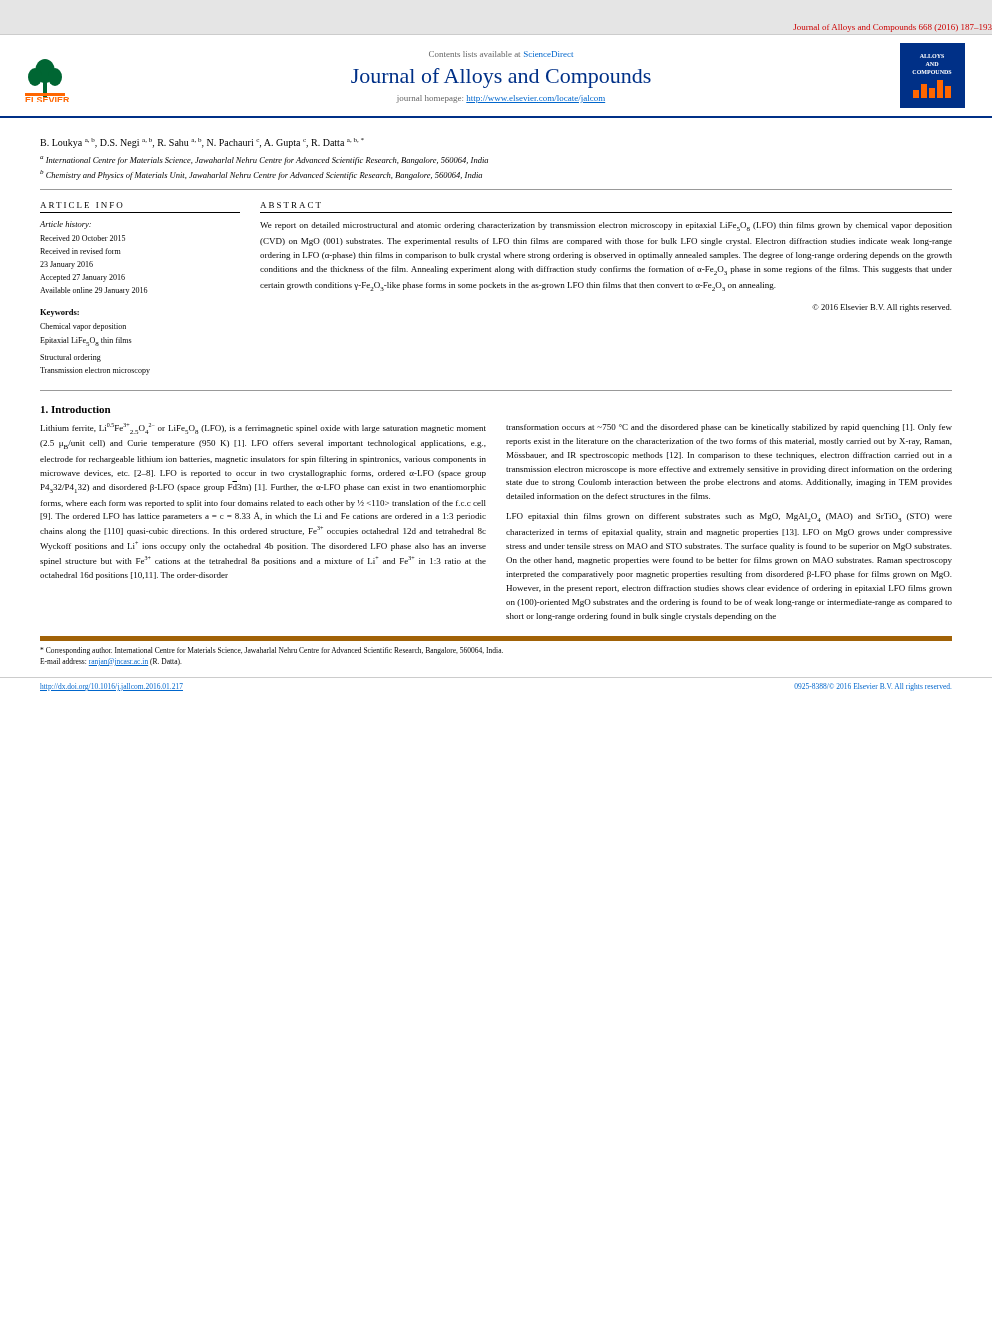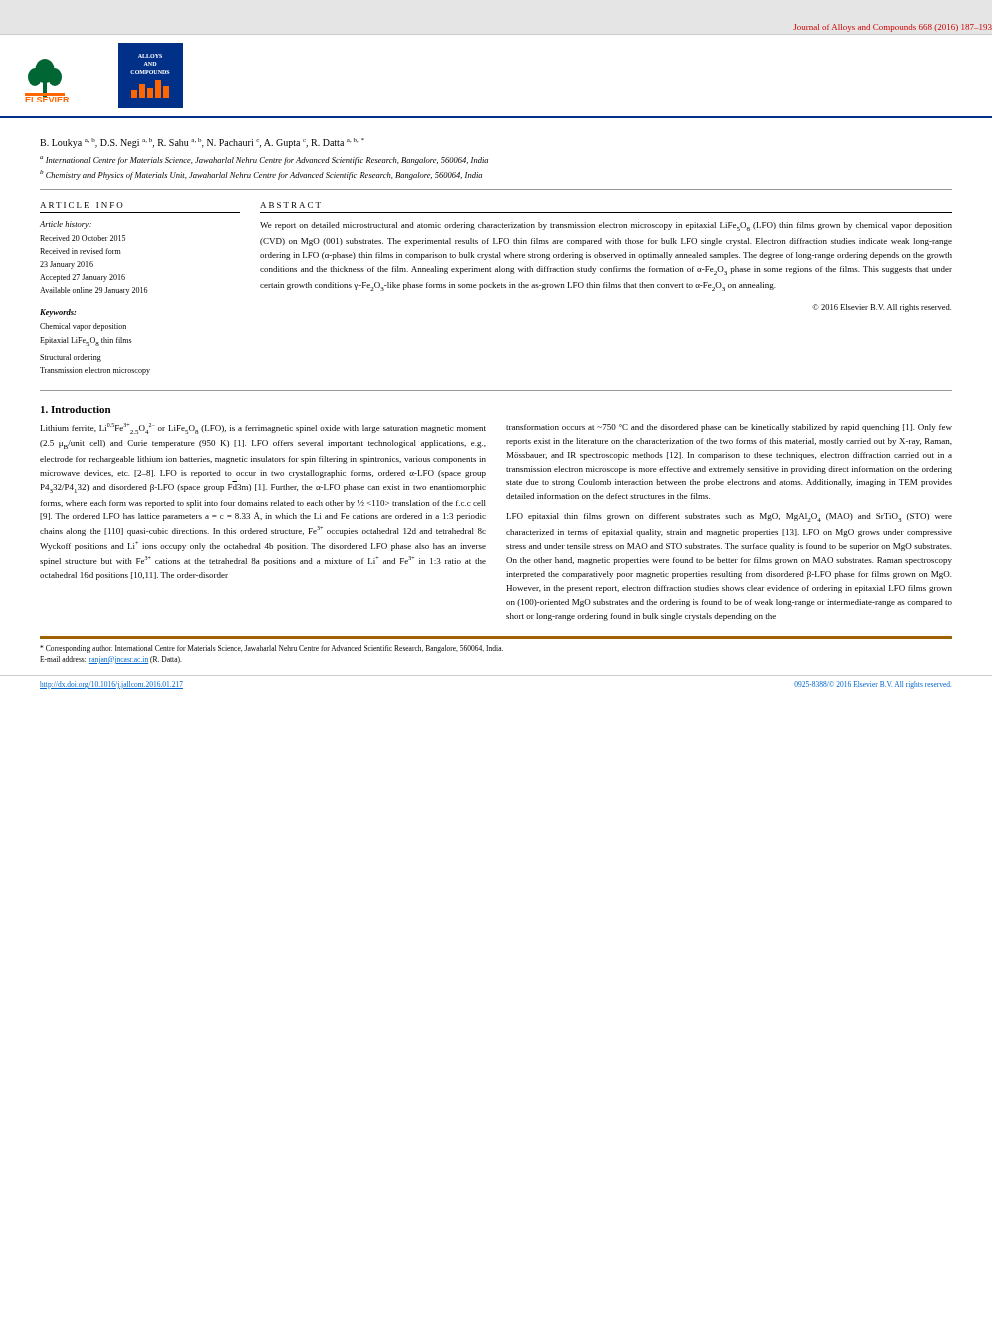--- a/index.html
+++ b/index.html
@@ -164,21 +164,20 @@
       font-size: 8px;
       line-height: 1.6;
       color: #000;
     }
 
     .keywords-block {
       margin-top: 8px;
     }
     .keywords-title {
       font-size: 8.5px;
-      font-style: italic;
       font-weight: bold;
       margin-bottom: 3px;
     }
     .keyword-item {
       font-size: 8px;
       line-height: 1.7;
     }
 
     .abstract-text {
       font-size: 9px;
@@ -226,21 +225,21 @@
       line-height: 1.55;
       text-align: justify;
       color: #000;
     }
 
     .body-text sup {
       font-size: 6px;
     }
 
     .footnote-area {
-      border-top: 3px solid #a16207;
+      border-top: 5px solid #a16207;
       margin-top: 12px;
       padding-top: 4px;
     }
     .footnote-text {
       font-size: 7.5px;
       line-height: 1.5;
       color: #000;
     }
     .footnote-link {
       color: #0066cc;
@@ -279,20 +278,31 @@
         <rect x="18" y="30" width="4" height="18" fill="#006633"></rect>
         <ellipse cx="20" cy="22" rx="10" ry="12" fill="#006633"></ellipse>
         <ellipse cx="10" cy="28" rx="7" ry="9" fill="#006633"></ellipse>
         <ellipse cx="30" cy="28" rx="7" ry="9" fill="#006633"></ellipse>
         <rect x="0" y="44" width="40" height="3" fill="#ff6600"></rect>
         <text x="0" y="54" font-size="9" fill="#ff6600" font-weight="bold" font-family="Arial">ELSEVIER</text>
       </g>
     </svg>
   </div>
 
+  <div class="journal-header-center">
+    <div>
+      <span class="science-direct-text">Contents lists available at</span>
+      <span class="science-direct-link" style="cursor:pointer;">ScienceDirect</span>
+    </div>
+    <div class="journal-title">Journal of Alloys and Compounds</div>
+    <div class="journal-homepage">
+      <span>journal homepage:</span>
+      <a href="#" style="color:#0066cc;">http://www.elsevier.com/locate/jalcom</a>
+    </div>
+  </div>
 
   <div class="journal-logo-right">
     <div class="logo-box">
       <div class="logo-box-text">ALLOYS<br>AND<br>COMPOUNDS</div>
       <div class="logo-box-chart">
         <div class="logo-bar" style="height:8px;"></div>
         <div class="logo-bar" style="height:14px;"></div>
         <div class="logo-bar" style="height:10px;"></div>
         <div class="logo-bar" style="height:18px;"></div>
         <div class="logo-bar" style="height:12px;"></div>

